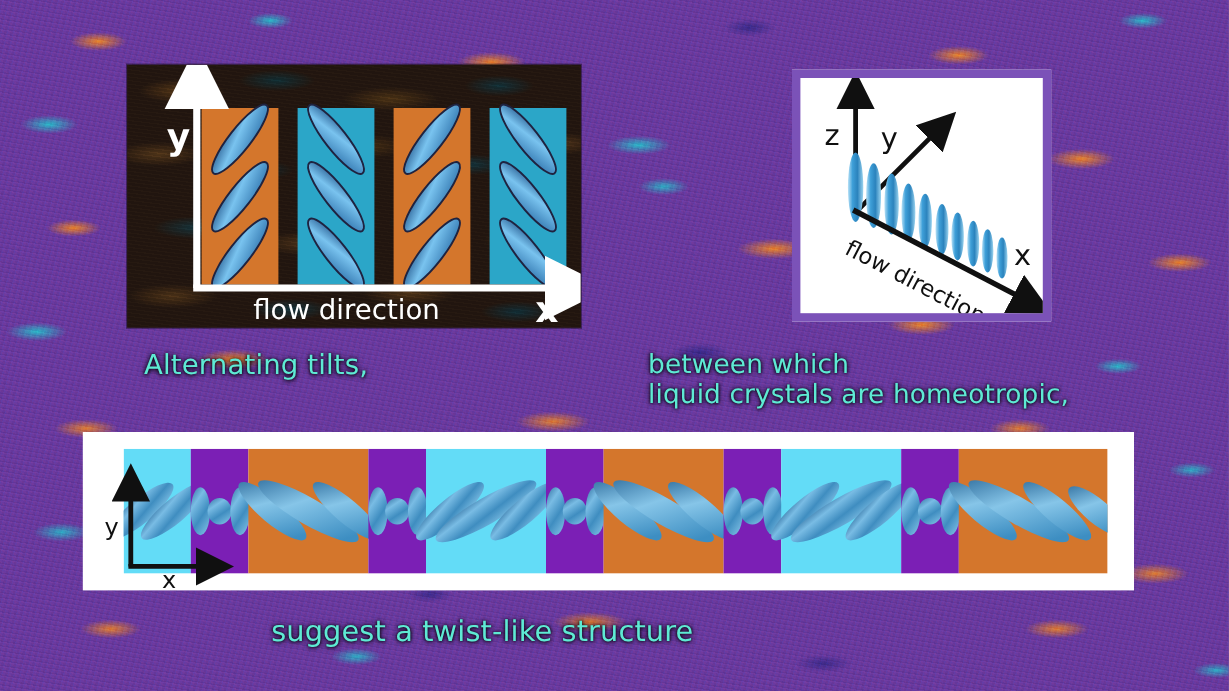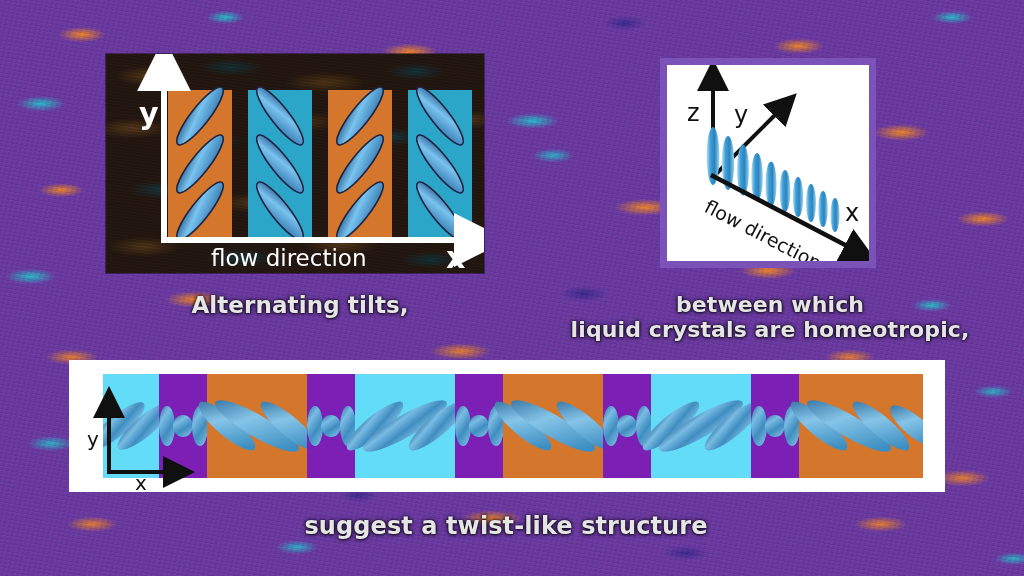--- a/index.html
+++ b/index.html
@@ -125,30 +125,30 @@
   #panel-bottom{
     left:69px;top:360px;width:876px;height:132px;
     background:#ffffff;
   }
 
   
   .fill{position:absolute;left:0;top:0;width:100%;height:100%;display:block;}
 
   
   .caption{
-    position:absolute;color:#e5e5e5;font-weight:bold;
-    text-align:center;line-height:1.14;
+    position:absolute;color:#5eead4;font-weight:normal;
+    text-align:left;line-height:1.14;
     letter-spacing:.1px;
     text-shadow:0 0 5px rgba(0,0,0,.62), 0 1px 3px rgba(0,0,0,.55),
                 1px 0 2px rgba(0,0,0,.4), -1px 0 2px rgba(0,0,0,.4);
     white-space:pre;
   }
   #cap-left{left:120px;top:292px;width:360px;font-size:23px;}
   #cap-right{left:540px;top:292px;width:460px;font-size:22px;}
-  #cap-bottom{left:236px;top:513px;width:540px;font-size:24px;}
+  #cap-bottom{left:226px;top:513px;width:540px;font-size:24px;}
 </style>
 </head>
 <body>
 
 <div id="slide">
 
   <div class="bg-layer bg-base"></div>
   <div class="bg-layer bg-t1"></div>
   <div class="bg-layer bg-t2"></div>
   <div class="bg-layer bg-grain"></div>

